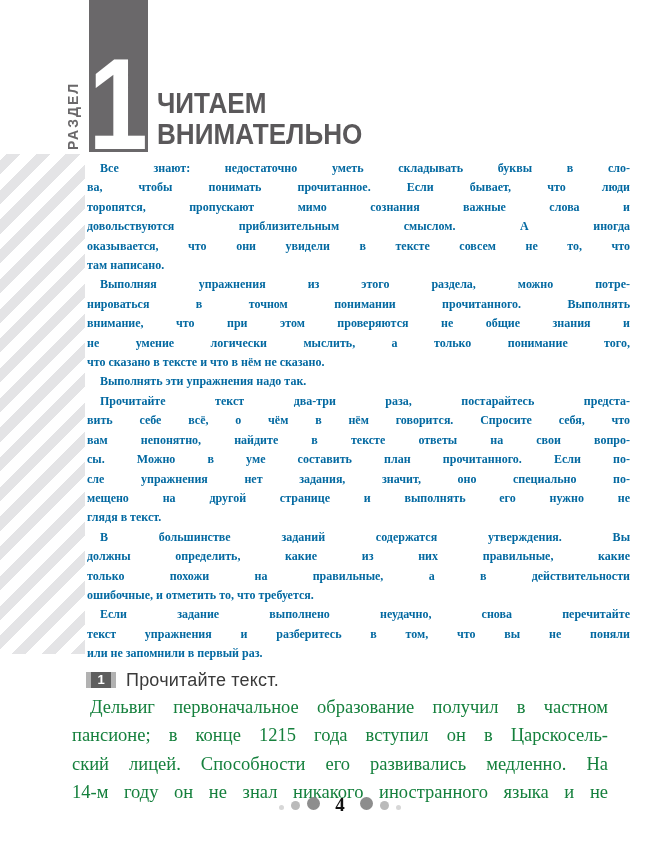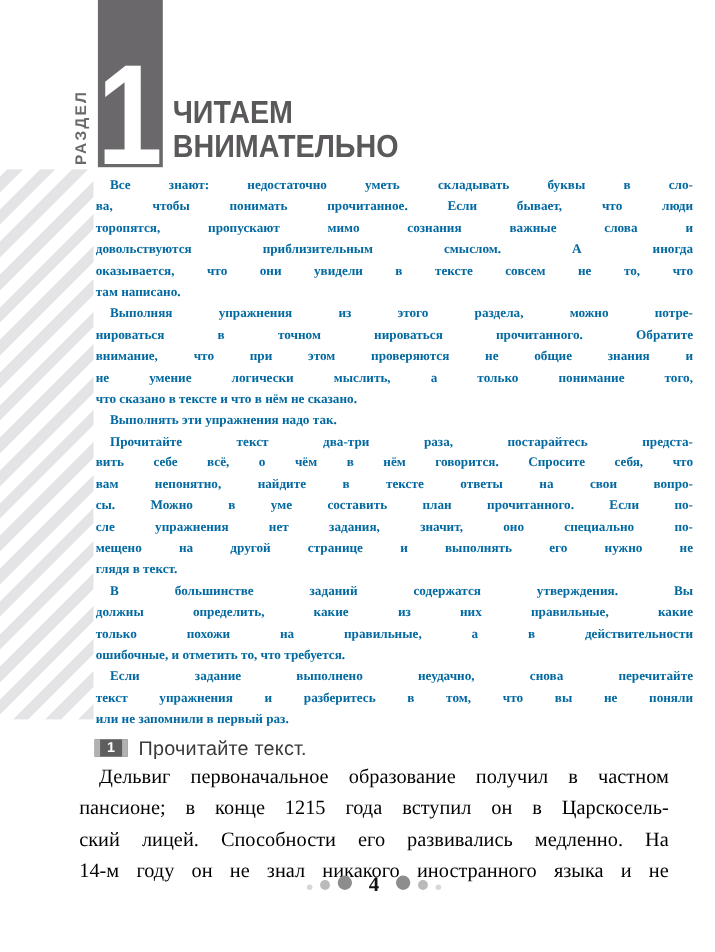--- a/index.html
+++ b/index.html
@@ -45,21 +45,21 @@
   .title .tline{display:inline-block;transform:scaleX(0.9);transform-origin:left center;white-space:nowrap;}
 
   
   .intro{
     position:absolute;left:87px;top:159px;width:543px;
     font-size:12px;line-height:19.4px;color:#0369a1;font-weight:bold;
   }
   
   .exercise-text{
     position:absolute;left:72px;top:693px;width:536px;
-    font-size:18.5px;line-height:28.4px;color:#000000;
+    font-size:18.5px;line-height:28.4px;color:#15803d;
   }
   .bline{text-align:justify;text-align-last:justify;white-space:normal;}
   .bline.last{text-align:left;text-align-last:left;}
   .bline.indent-sm{text-indent:13px;}
   .bline.indent-lg{text-indent:18px;}
 
   
   .task-row{
     position:absolute;left:86px;top:671px;height:18px;
     display:flex;align-items:center;
@@ -105,21 +105,21 @@
   </div>
 
   <div class="intro">
       <div class="bline indent-sm">Все знают: недостаточно уметь складывать буквы в сло-</div>
       <div class="bline">ва, чтобы понимать прочитанное. Если бывает, что люди</div>
       <div class="bline">торопятся, пропускают мимо сознания важные слова и</div>
       <div class="bline">довольствуются приблизительным смыслом. А иногда</div>
       <div class="bline">оказывается, что они увидели в тексте совсем не то, что</div>
       <div class="bline last">там написано.</div>
       <div class="bline indent-sm">Выполняя упражнения из этого раздела, можно потре-</div>
-      <div class="bline">нироваться в точном нироваться прочитанного. Обратите</div>
+      <div class="bline">нироваться в точном понимании прочитанного. Выполнять</div>
       <div class="bline">внимание, что при этом проверяются не общие знания и</div>
       <div class="bline">не умение логически мыслить, а только понимание того,</div>
       <div class="bline last">что сказано в тексте и что в нём не сказано.</div>
       <div class="bline indent-sm last">Выполнять эти упражнения надо так.</div>
       <div class="bline indent-sm">Прочитайте текст два-три раза, постарайтесь предста-</div>
       <div class="bline">вить себе всё, о чём в нём говорится. Спросите себя, что</div>
       <div class="bline">вам непонятно, найдите в тексте ответы на свои вопро-</div>
       <div class="bline">сы. Можно в уме составить план прочитанного. Если по-</div>
       <div class="bline">сле упражнения нет задания, значит, оно специально по-</div>
       <div class="bline">мещено на другой странице и выполнять его нужно не</div>

